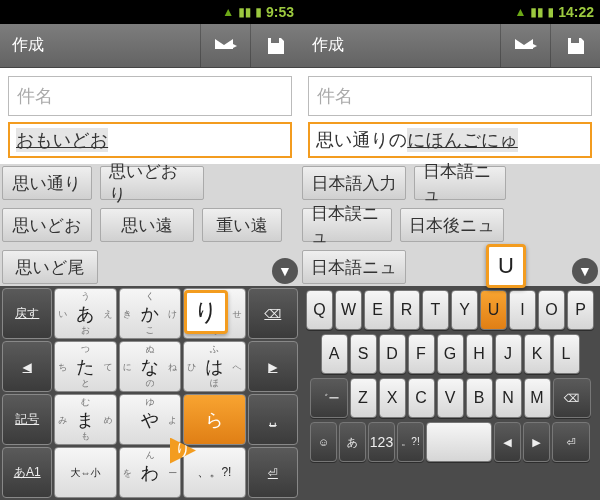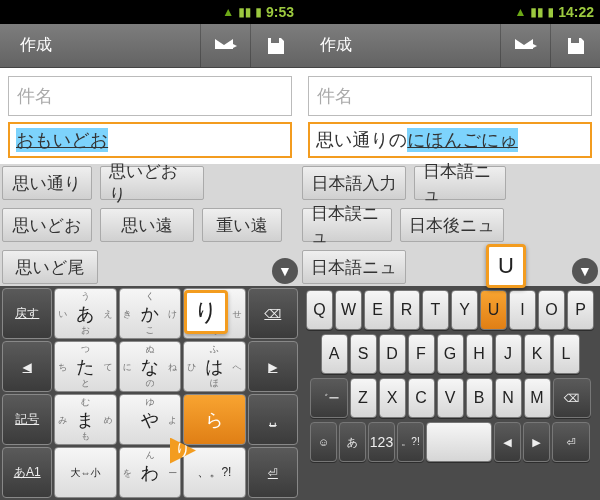--- a/index.html
+++ b/index.html
@@ -41,21 +41,21 @@
   .actionbar {
     height: 44px;
     background: linear-gradient(#7d7d7d,#636363);
     display:flex;
     align-items:center;
     color:#fff;
     border-bottom:1px solid #444;
   }
   .actionbar .title {
     flex:1;
-    padding:0 20px;
+    padding:0 12px;
     font-size:16px;
   }
   .actionbar .abtn {
     width:50px;
     height:100%;
     display:flex;
     align-items:center;
     justify-content:center;
     border-left:1px solid rgba(0,0,0,.25);
   }
@@ -78,21 +78,21 @@
     border:2px solid #f39c1f;
     background:#fff;
     min-height:36px;
     font-size:18px;
     display:flex;
     align-items:center;
     padding:2px 6px;
     color:#333;
   }
   .bodyfield .composing {
-    background:#7dd3fc;
+    background:#e5e5e5;
     text-decoration:underline;
   }
   
   .cands {
     background:#d7d7d7;
     display:flex;
     flex-wrap:wrap;
     gap:8px;
     padding:2px;
     position:relative;

